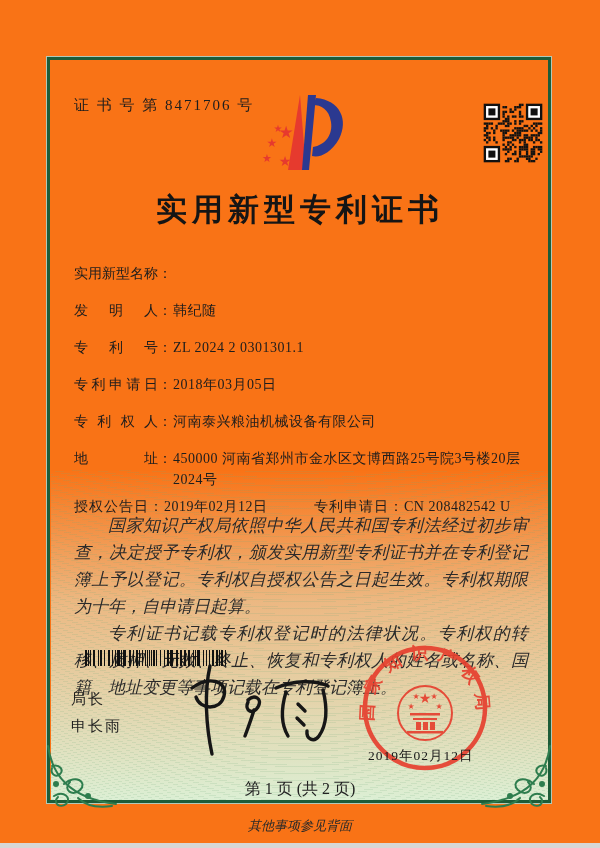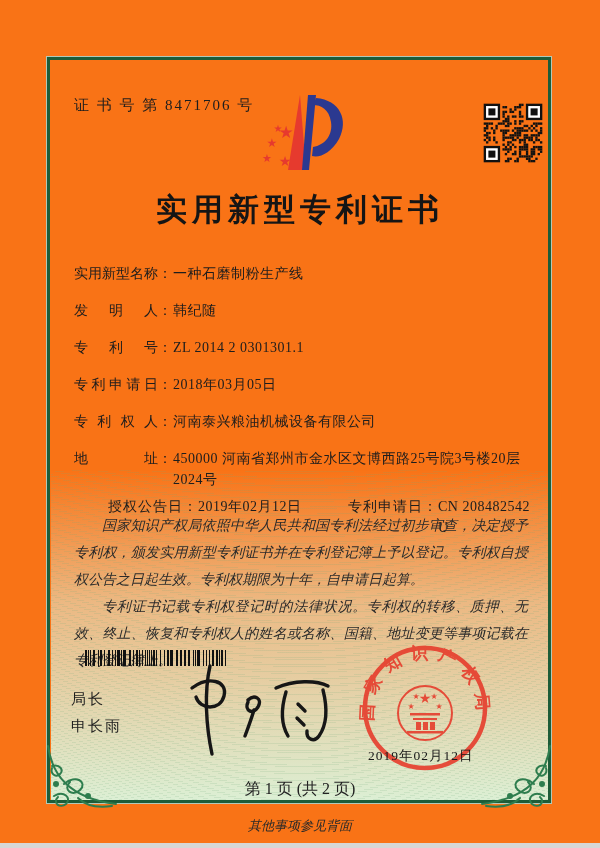--- a/index.html
+++ b/index.html
@@ -29,25 +29,25 @@
          letter-spacing:5px;color:#151515;}
 
   
   .fields{left:74px;top:263px;width:466px;font-size:14px;line-height:21px;}
   .row{display:flex;margin-bottom:16px;}
   .lab{display:inline-block;width:84px;text-align:justify;text-align-last:justify;flex:none;}
   .colon{flex:none;width:15px;}
   .val{flex:1;letter-spacing:.5px;}
   .row-addr{margin-bottom:6px;}
   .row-grant .pair{display:flex;}
-  .row-grant .pair.p1{width:240px;flex:none;margin-left:34px;}
+  .row-grant .pair.p1{width:240px;flex:none;}
   .row-grant .pair .lab2{flex:none;letter-spacing:1px;}
 
   
-  .body-text{left:74px;top:512px;width:454px;font-size:14px;line-height:27px;
+  .body-text{left:74px;top:512px;width:454px;font-size:17px;line-height:27px;
              font-style:italic;text-align:justify;color:#2a2a2a;}
   .body-text p{margin:0;text-indent:2em;}
 
   .barcode{left:85px;top:650px;width:146px;height:16px;}
 
   .sig-block{left:71px;top:686px;font-size:15px;line-height:27px;letter-spacing:2px;}
   .sig-svg{left:148px;top:652px;width:195px;height:112px;}
 
   .seal{left:358px;top:641px;width:134px;height:134px;z-index:3;}
   .seal-date{left:368px;top:747px;font-size:13.5px;letter-spacing:1px;color:#171717;z-index:4;}
@@ -293,31 +293,30 @@
       <rect x="3" y="21" width="5" height="5" fill="#fff"></rect>
       <rect x="4" y="22" width="3" height="3" fill="#111"></rect>
     </svg>
 
   <div class="z title">实用新型专利证书</div>
 
   <div class="z fields">
     <div class="row">
       <span class="lab">实用新型名称</span>
         <span class="colon">：</span>
-        <span class="val">一种石磨制粉生产线</span>
     </div>
     <div class="row">
       <span class="lab">发明人</span>
         <span class="colon">：</span>
         <span class="val">韩纪随</span>
     </div>
     <div class="row">
       <span class="lab">专利号</span>
         <span class="colon">：</span>
-        <span class="val">ZL 2014 2 0301301.1</span>
+        <span class="val">ZL 2024 2 0301301.1</span>
     </div>
     <div class="row">
       <span class="lab">专利申请日</span>
         <span class="colon">：</span>
         <span class="val">2018年03月05日</span>
     </div>
     <div class="row">
       <span class="lab">专利权人</span>
         <span class="colon">：</span>
         <span class="val">河南泰兴粮油机械设备有限公司</span>

